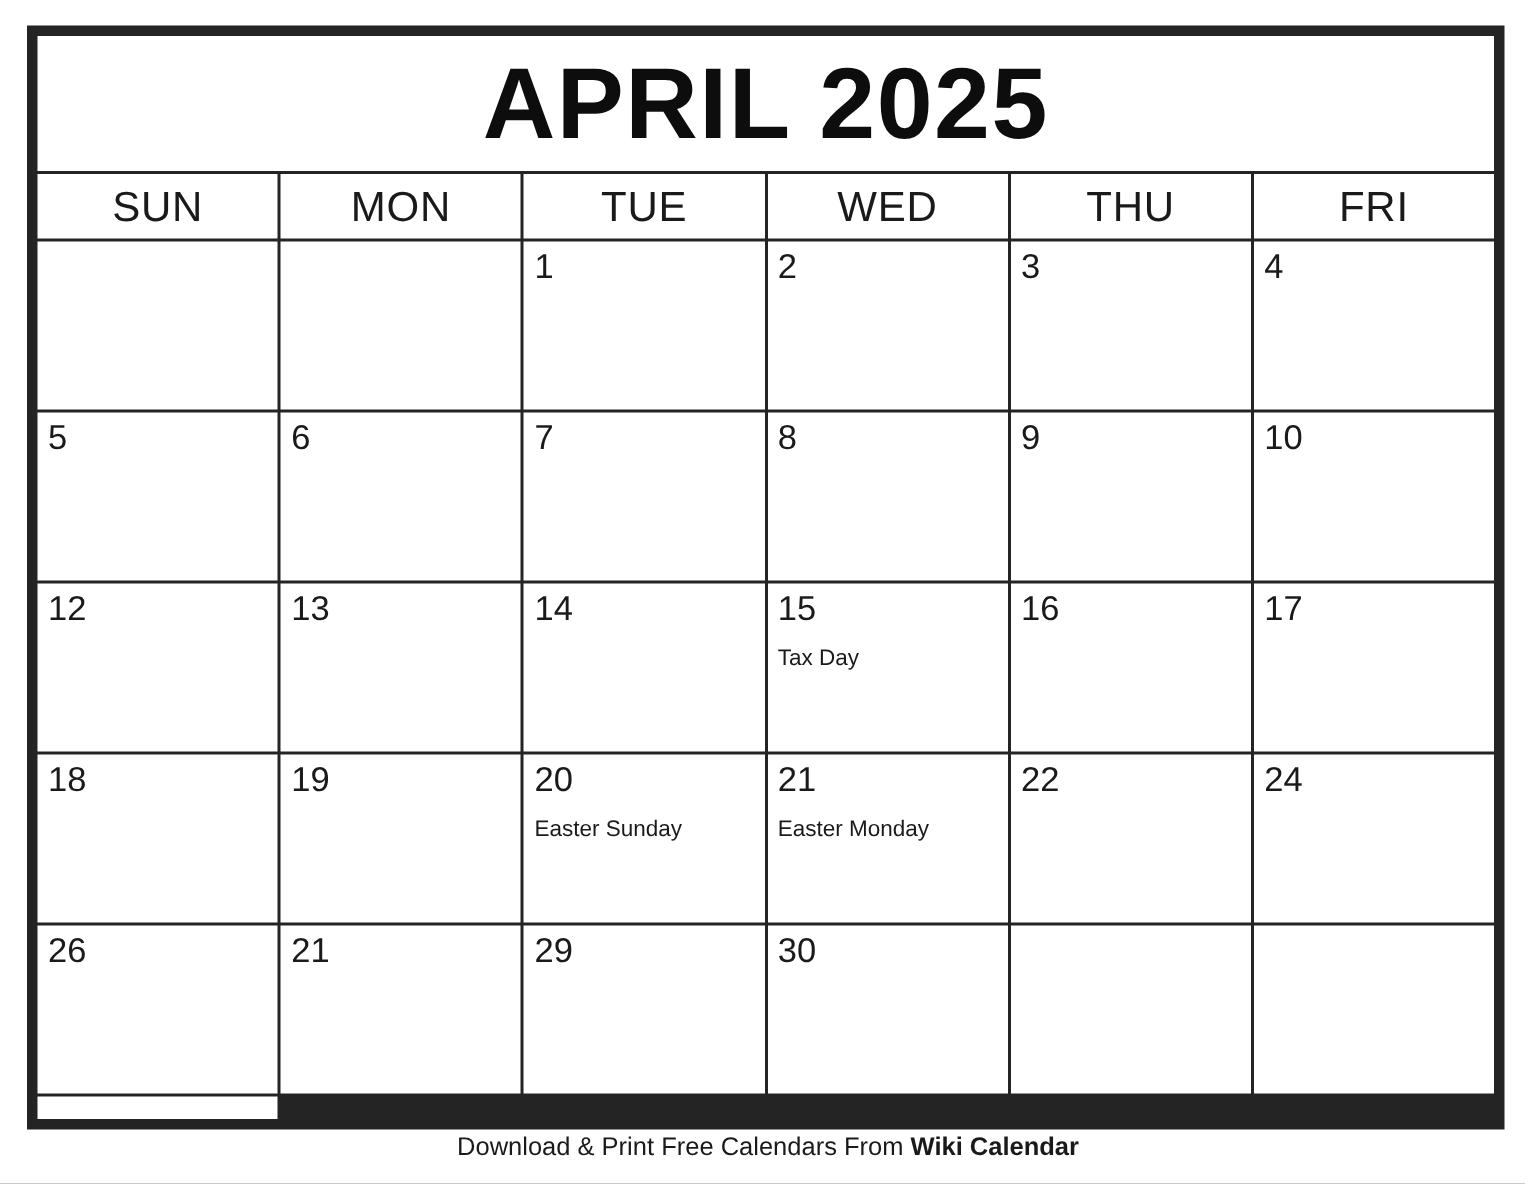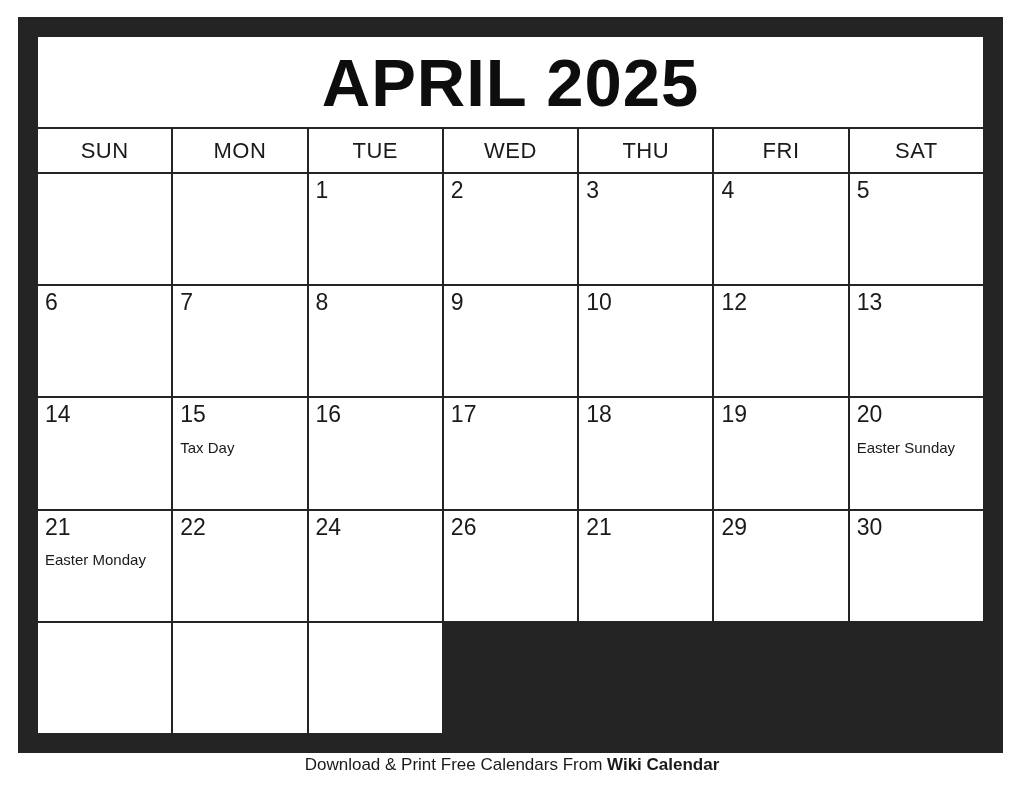--- a/index.html
+++ b/index.html
@@ -16,37 +16,37 @@
     overflow: hidden;
   }
   .page { position: relative; width: 1024px; height: 789px; }
 
   
   .calendar {
     position: absolute; left: 18px; top: 17px;
     width: 985px; height: 736px;
     background: var(--grid-line);
     display: grid;
-    grid-template-columns: repeat(7, 1fr);
+    grid-template-columns: repeat(6, 1fr);
     grid-template-rows: 90px 43px repeat(5, 1fr);
     gap: 2px;
-    padding: 20px;
+    padding: 7px;
   }
   .calendar > div { background: var(--background); }
 
   .title {
     grid-column: 1 / -1;
     display: flex; align-items: center; justify-content: center;
     font-size: 67px; font-weight: bold; letter-spacing: 1px;
     color: #0d0d0d;
   }
 
   .wd {
     display: flex; align-items: center; justify-content: center;
-    font-size: 22px; letter-spacing: 0.5px;
+    font-size: 28px; letter-spacing: 0.5px;
   }
 
   .cell { padding: 4px 7px 0 7px; overflow: hidden; }
   .num  { display: block; font-size: 23px; line-height: 1.12; }
   .evt  { display: block; font-size: 15px; line-height: 1.25; margin-top: 11px; }
 
   .footer {
     position: absolute; left: 0; top: 755px; width: 1024px;
     text-align: center; font-size: 17px; line-height: 1.2;
   }
@@ -60,21 +60,20 @@
   <div class="calendar">
 
     <div class="title">APRIL 2025</div>
 
     <div class="wd">SUN</div>
     <div class="wd">MON</div>
     <div class="wd">TUE</div>
     <div class="wd">WED</div>
     <div class="wd">THU</div>
     <div class="wd">FRI</div>
-    <div class="wd">SAT</div>
 
     <div class="cell">
         <span class="num"></span>
         <span class="evt"></span>
       </div>
     <div class="cell">
         <span class="num"></span>
         <span class="evt"></span>
       </div>
     <div class="cell">

